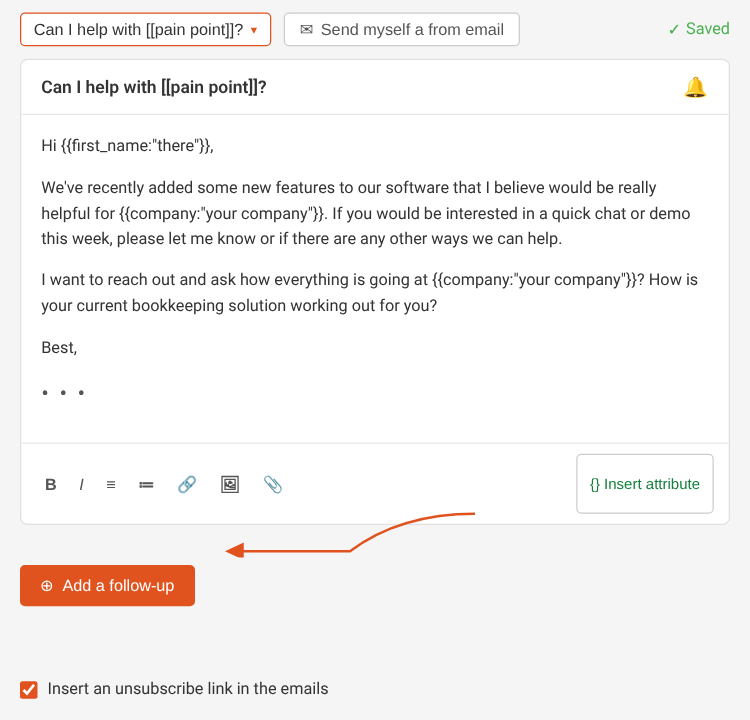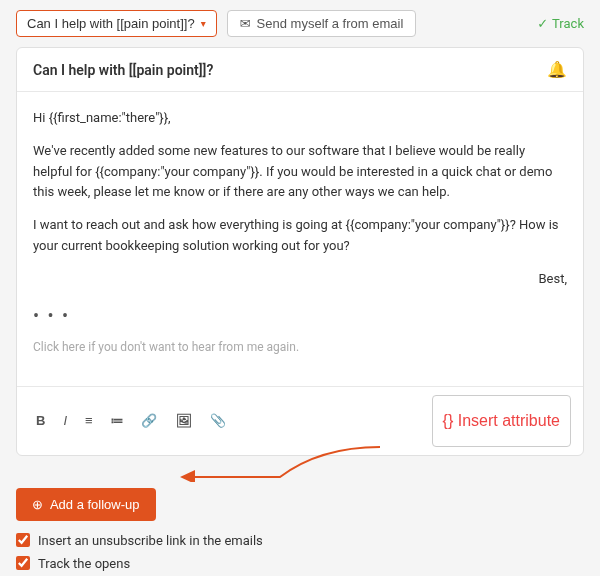--- a/index.html
+++ b/index.html
@@ -86,21 +86,20 @@
       font-size: 13px;
       line-height: 1.6;
       color: #333;
       min-height: 200px;
     }
     .email-body p {
       margin-bottom: 12px;
     }
     .email-body .signature {
       margin-top: 4px;
-      text-align: right;
     }
     .dots {
       margin: 12px 0 8px 0;
       font-size: 18px;
       letter-spacing: 2px;
       color: #555;
     }
     .unsubscribe {
       font-size: 12px;
       color: #aaa;
@@ -131,22 +130,22 @@
       font-style: italic;
       font-weight: normal;
     }
     .insert-attr-btn {
       margin-left: auto;
       border: 1px solid #ccc;
       background: white;
       border-radius: 4px;
       padding: 16px 10px;
       cursor: pointer;
-      font-size: 16px;
-      color: #ef4444;
+      font-size: 12px;
+      color: #15803d;
     }
     .follow-up-section {
       padding: 16px 16px 8px 16px;
       display: flex;
       align-items: center;
       gap: 12px;
       position: relative;
     }
     .arrow-svg {
       position: absolute;
@@ -164,24 +163,26 @@
       font-weight: 500;
       display: flex;
       align-items: center;
       gap: 7px;
     }
     .checkboxes-section {
       padding: 4px 16px 16px 16px;
     }
     .checkbox-item {
       display: flex;
+      align-items: center;
       gap: 8px;
       margin-bottom: 8px;
       font-size: 13px;
       color: #333;
+      margin-top: 47px;
     }
     .checkbox-item input[type="checkbox"] {
       accent-color: #e0521e;
       width: 14px;
       height: 14px;
       cursor: pointer;
     }
   </style>
 </head>
 <body>
@@ -190,39 +191,35 @@
   <button class="subject-dropdown">
     <span>Can I help with [[pain point]]?</span>
     <span class="chevron">▾</span>
   </button>
   <button class="test-email-btn">
     <span class="envelope-icon">✉</span>
     <span>Send myself a from email</span>
   </button>
   <div class="saved-indicator">
     <span>✓</span>
-    <span>Track</span>
+    <span>Saved</span>
   </div>
 </div>
 
 <div class="email-card">
   <div class="email-header">
     <span class="email-subject">Can I help with [[pain point]]?</span>
     <span class="lightbulb-icon">🔔</span>
   </div>
   <div class="email-body">
     <p>Hi {{first_name:"there"}},</p>
     <p>We've recently added some new features to our software that I believe would be really helpful for {{company:"your company"}}. If you would be interested in a quick chat or demo this week, please let me know or if there are any other ways we can help.</p>
     <p>I want to reach out and ask how everything is going at {{company:"your company"}}? How is your current bookkeeping solution working out for you?</p>
     <p class="signature">Best,</p>
     <div class="dots">• • •</div>
-    <div class="unsubscribe">
-      <a href="#">Click here</a>
-      <span>if you don't want to hear from me again.</span>
-    </div>
   </div>
   <div class="toolbar">
     <button class="toolbar-btn">B</button>
     <button class="toolbar-btn italic">I</button>
     <button class="toolbar-btn">
       <span>≡</span>
     </button>
     <button class="toolbar-btn">
       <span>≔</span>
     </button>

